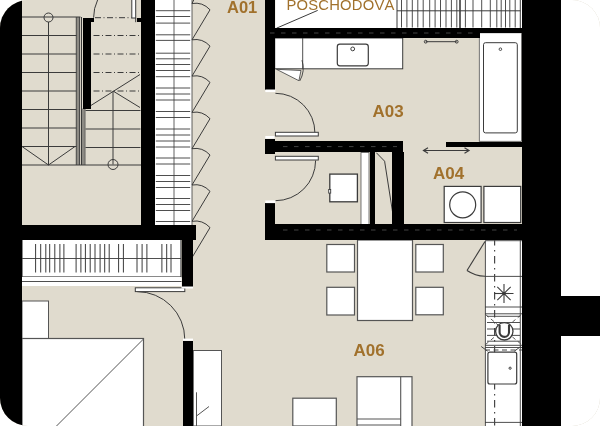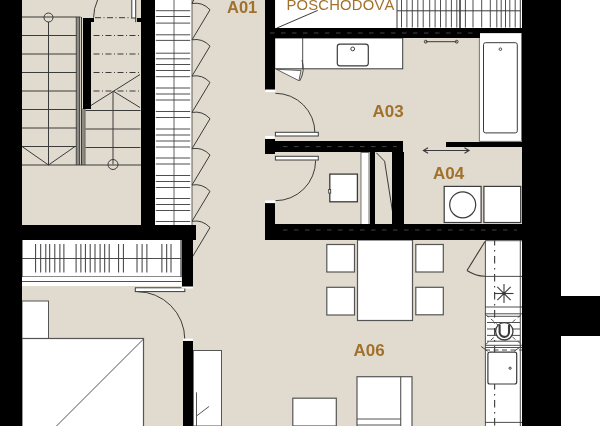--- a/index.html
+++ b/index.html
@@ -1,16 +1,16 @@
 <!DOCTYPE html>
 <html><head>
 <meta charset="utf-8">
 <style>
   html,body{margin:0;padding:0;}
-  #plan{width:600px;height:426px;position:relative;overflow:hidden;background:#e0dbce;}
+  #plan{width:600px;height:426px;position:relative;overflow:hidden;background:#e0dbce;border-radius:28px;}
   svg{display:block;}
   text{font-family:"Liberation Sans", sans-serif;font-weight:bold;fill:#a1712c;}
 </style>
 </head>
 <body>
 <div id="plan">
 <svg width="600" height="426" viewBox="0 0 600 426">
 
 <rect x="0" y="0" width="600" height="426" fill="#e0dbce"></rect>
 <rect x="561" y="0" width="39" height="426" fill="#ffffff"></rect>

